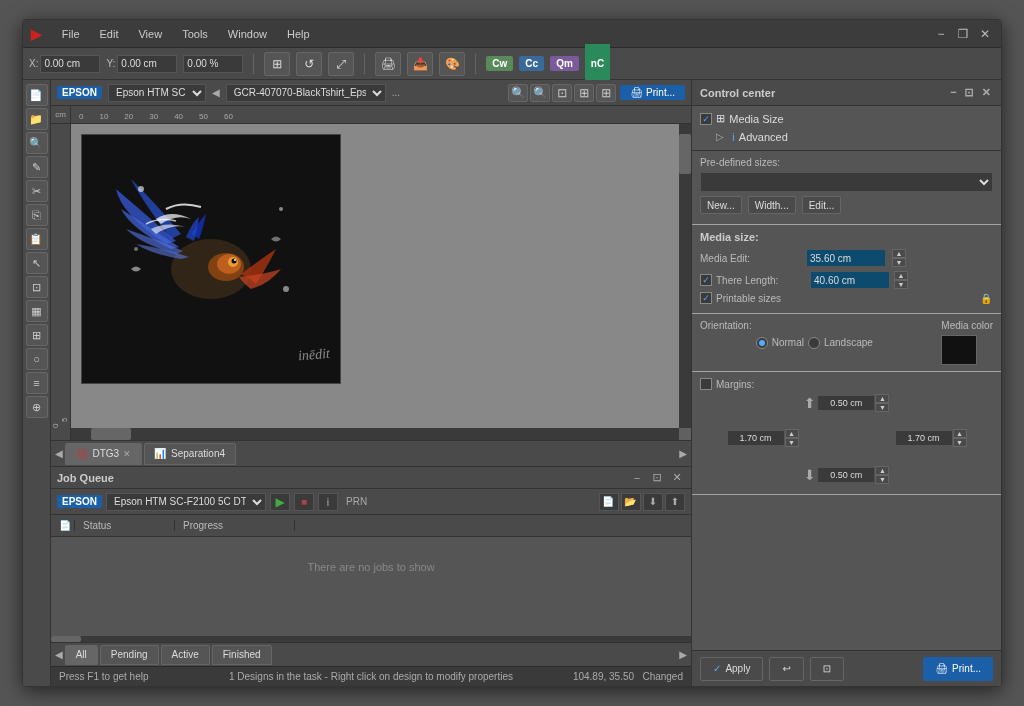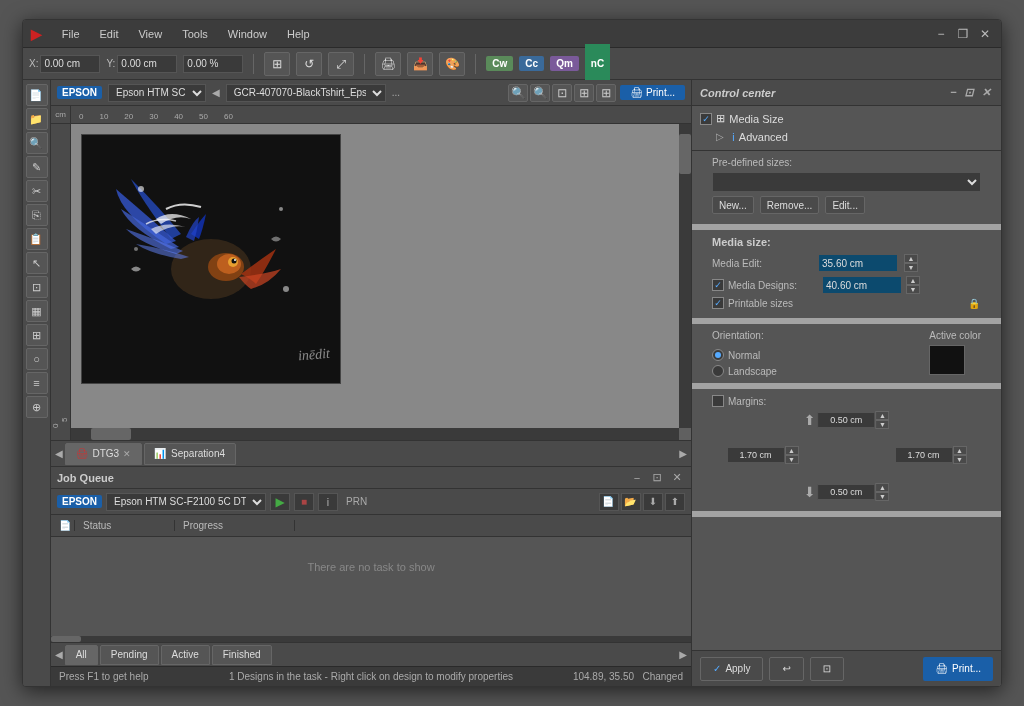--- a/index.html
+++ b/index.html
@@ -533,21 +533,20 @@
     .panel-header {
       height: 26px;
       background: #4a4a4a;
       display: flex;
       align-items: center;
       padding: 0 8px;
       border-bottom: 1px solid #333;
       font-size: 11px;
       color: #ccc;
       font-weight: bold;
-      font-style: italic;
     }
     .panel-header-title { flex: 1; }
     .panel-header-btns { display: flex; gap: 4px; color: #aaa; font-size: 11px; }
     .panel-header-btn { cursor: pointer; padding: 0 2px; }
     .panel-tree {
       padding: 4px;
       border-bottom: 1px solid #333;
     }
     .tree-item {
       display: flex;
@@ -564,22 +563,22 @@
       border: 1px solid #888;
       background: #3a3a3a;
       display: flex;
       align-items: center;
       justify-content: center;
       font-size: 9px;
     }
     .tree-checked { color: #5af; }
     
     .panel-section {
-      padding: 6px 20px;
-      border-bottom: 6px solid #a3a3a3;
+      padding: 6px 8px;
+      border-bottom: 1px solid #a3a3a3;
     }
     .panel-label { font-size: 10px; color: #bbb; margin-bottom: 4px; }
     .panel-row {
       display: flex;
       align-items: center;
       gap: 6px;
       margin-bottom: 4px;
     }
     .panel-input {
       background: #0c4a6e;
@@ -630,21 +629,21 @@
       justify-content: center;
       cursor: pointer;
       font-size: 7px;
       color: #ccc;
     }
     .spinners { display: flex; flex-direction: column; }
     .orient-section {
       display: flex;
       gap: 20px;
     }
-    .orient-group { display: flex; flex-direction: column; gap: 4px; }
+    .orient-group { display: flex; flex-direction: row; gap: 4px; }
     .radio-row {
       display: flex;
       align-items: center;
       gap: 4px;
       font-size: 10px;
       color: #bbb;
     }
     .radio-btn {
       width: 12px;
       height: 12px;
@@ -950,21 +949,21 @@
               <span>📄</span>
             </div>
             <div class="jt-col jt-col-status">
               <span>Status</span>
             </div>
             <div class="jt-col jt-col-progress">
               <span>Progress</span>
             </div>
           </div>
           <div class="job-empty">
-            <span>There are no task to show</span>
+            <span>There are no jobs to show</span>
           </div>
         </div>
         <div style="height:6px; background:#3a3a3a; display:flex; align-items:center;">
           <div style="height:6px; width:100%; background:#3a3a3a; position:relative;">
             <div style="position:absolute; left:0; width:30px; height:6px; background:#666; border-radius:2px;"></div>
           </div>
         </div>
         <div class="job-tab-bar">
           <span style="color:#aaa; font-size:10px; cursor:pointer;">◀</span>
           <div class="job-tab active">All</div>
@@ -1009,40 +1008,40 @@
           <span style="color:#5af;">ℹ</span>
           <span>Advanced</span>
         </div>
       </div>
 
       <div class="panel-section">
         <div class="panel-label">Pre-defined sizes:</div>
         <select class="predefined-select"></select>
         <div class="panel-row">
           <button class="panel-btn-sm">New...</button>
-          <button class="panel-btn-sm">Remove...</button>
+          <button class="panel-btn-sm">Width...</button>
           <button class="panel-btn-sm">Edit...</button>
         </div>
       </div>
 
       <div class="panel-section">
         <div class="section-title">Media size:</div>
         <div class="panel-row">
           <span style="width:100px; font-size:10px; color:#bbb;">Media Edit:</span>
           <input class="panel-input" value="35.60 cm" style="">
           <div class="spinners">
             <div class="spinner-btn">▲</div>
             <div class="spinner-btn">▼</div>
           </div>
         </div>
         <div class="checkbox-row">
           <div class="chk">
             <span class="chk-checked">✓</span>
           </div>
-          <span style="width:90px;">Media Designs:</span>
+          <span style="width:90px;">There Length:</span>
           <input class="panel-input" value="40.60 cm" style="">
           <div class="spinners">
             <div class="spinner-btn">▲</div>
             <div class="spinner-btn">▼</div>
           </div>
         </div>
         <div class="checkbox-row">
           <div class="chk">
             <span class="chk-checked">✓</span>
           </div>
@@ -1060,21 +1059,21 @@
                 <div class="radio-inner"></div>
               </div>
               <span>Normal</span>
             </div>
             <div class="radio-row">
               <div class="radio-btn" style="background:#3a3a3a;"></div>
               <span>Landscape</span>
             </div>
           </div>
           <div style="margin-left:auto;">
-            <div class="panel-label">Active color</div>
+            <div class="panel-label">Media color</div>
             <div class="color-box"></div>
           </div>
         </div>
       </div>
 
       <div class="panel-section">
         <div class="checkbox-row">
           <div class="chk"></div>
           <span>Margins:</span>
         </div>

